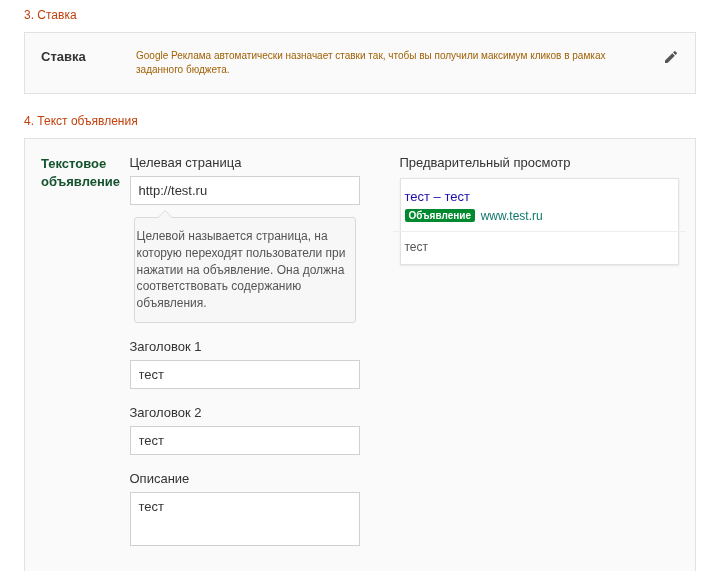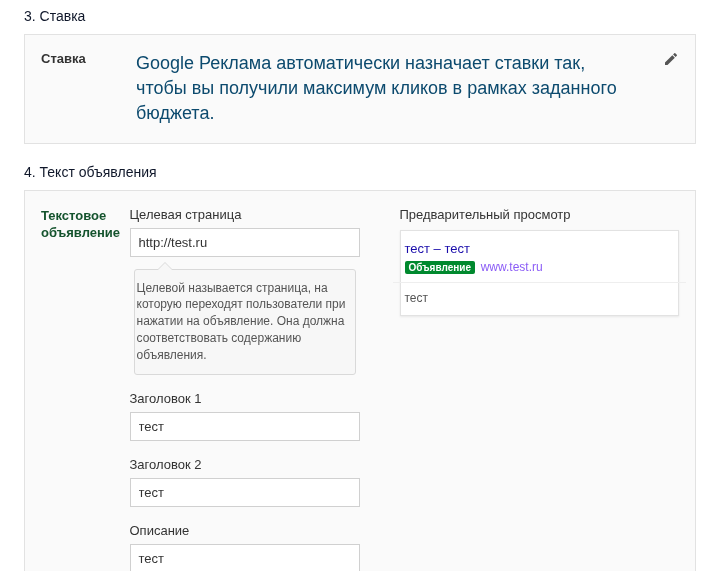--- a/index.html
+++ b/index.html
@@ -5,22 +5,22 @@
   * { box-sizing: border-box; margin: 0; padding: 0; }
   body {
     font-family: Arial, "Helvetica Neue", sans-serif;
     font-size: 13px;
     color: #333;
     background: #fff;
     width: 720px;
     padding: 4px 0 0 0;
   }
   .section-title {
-    font-size: 14px;
-    color: #0f172a;
+    font-size: 12px;
+    color: #c2410c;
     margin: 4px 0 10px 24px;
     font-weight: normal;
   }
   .panel {
     border: 1px solid #e2e2e2;
     background: #fafafa;
     margin: 0 24px 20px 24px;
     padding: 16px 16px 16px 16px;
     position: relative;
   }
@@ -29,22 +29,22 @@
     align-items: flex-start;
   }
   .panel3 .label-col {
     width: 95px;
     font-weight: bold;
     font-size: 13px;
     color: #333;
   }
   .panel3 .desc-col {
     flex: 1;
-    font-size: 18px;
-    color: #0c4a6e;
+    font-size: 10px;
+    color: #a16207;
     line-height: 1.4;
     padding-right: 40px;
   }
   .edit-icon {
     position: absolute;
     right: 16px;
     top: 16px;
     width: 16px;
     height: 16px;
     cursor: pointer;
@@ -149,21 +149,21 @@
     display: inline-block;
     background: #00892e;
     color: #fff;
     font-size: 10px;
     padding: 1px 4px;
     border-radius: 2px;
     vertical-align: middle;
     font-weight: bold;
   }
   .preview-url {
-    color: #8b5cf6;
+    color: #0f766e;
     font-size: 12px;
     vertical-align: middle;
     margin-left: 2px;
   }
   .preview-sep {
     border: none;
     border-top: 1px solid #eee;
     margin: 8px -12px;
   }
   .preview-desc {

